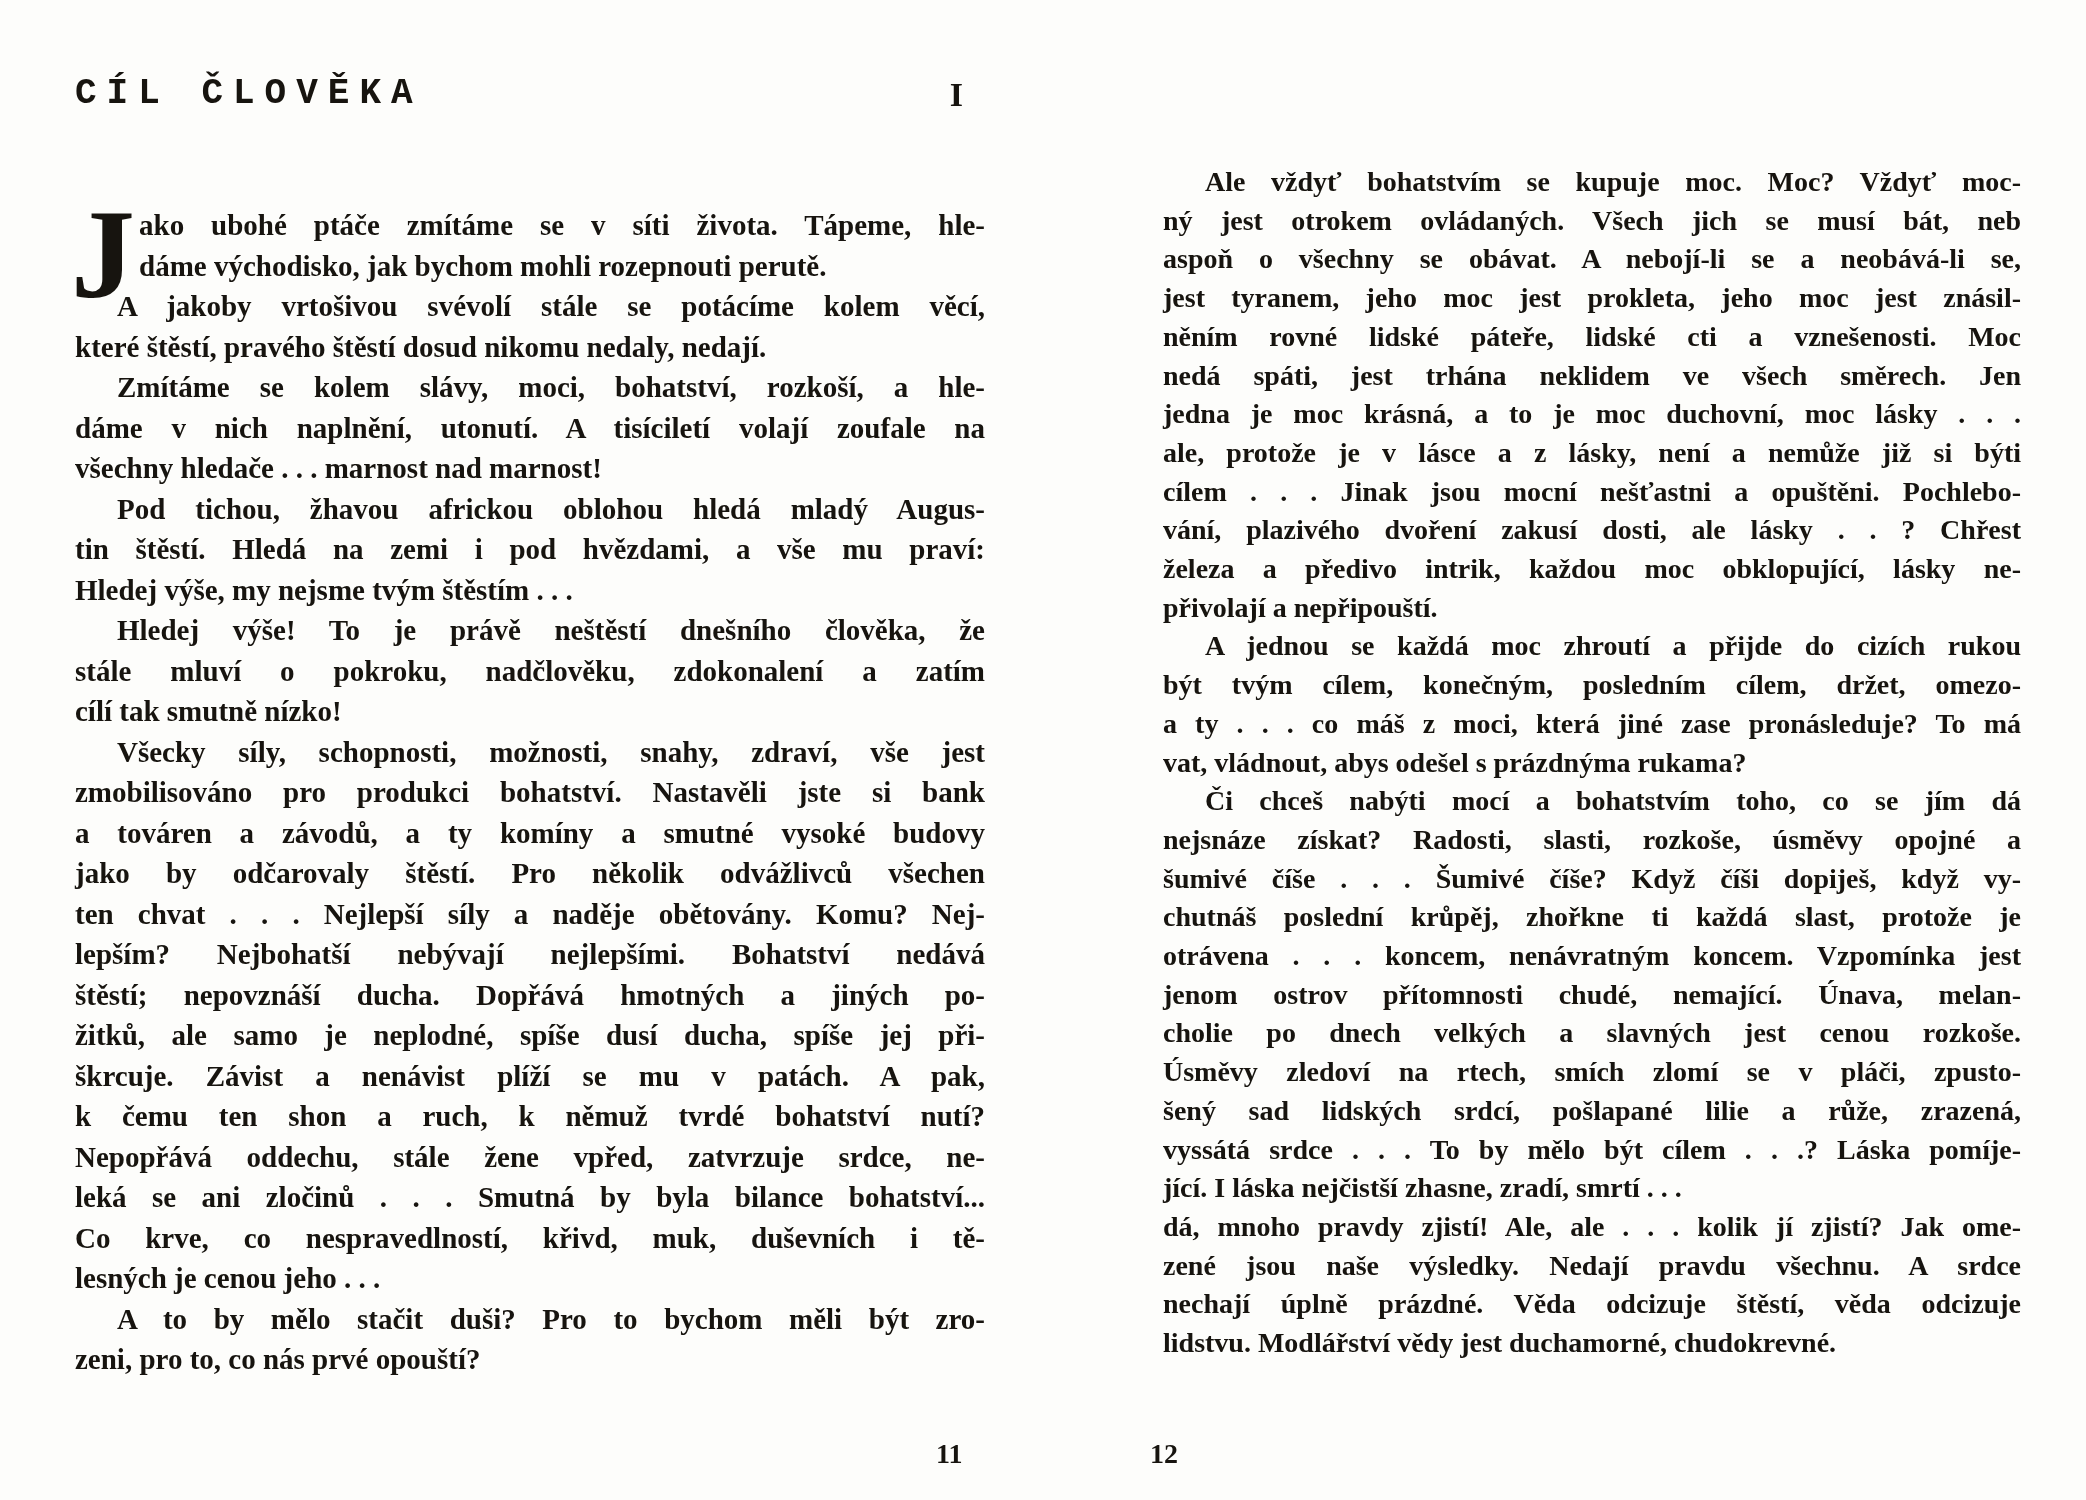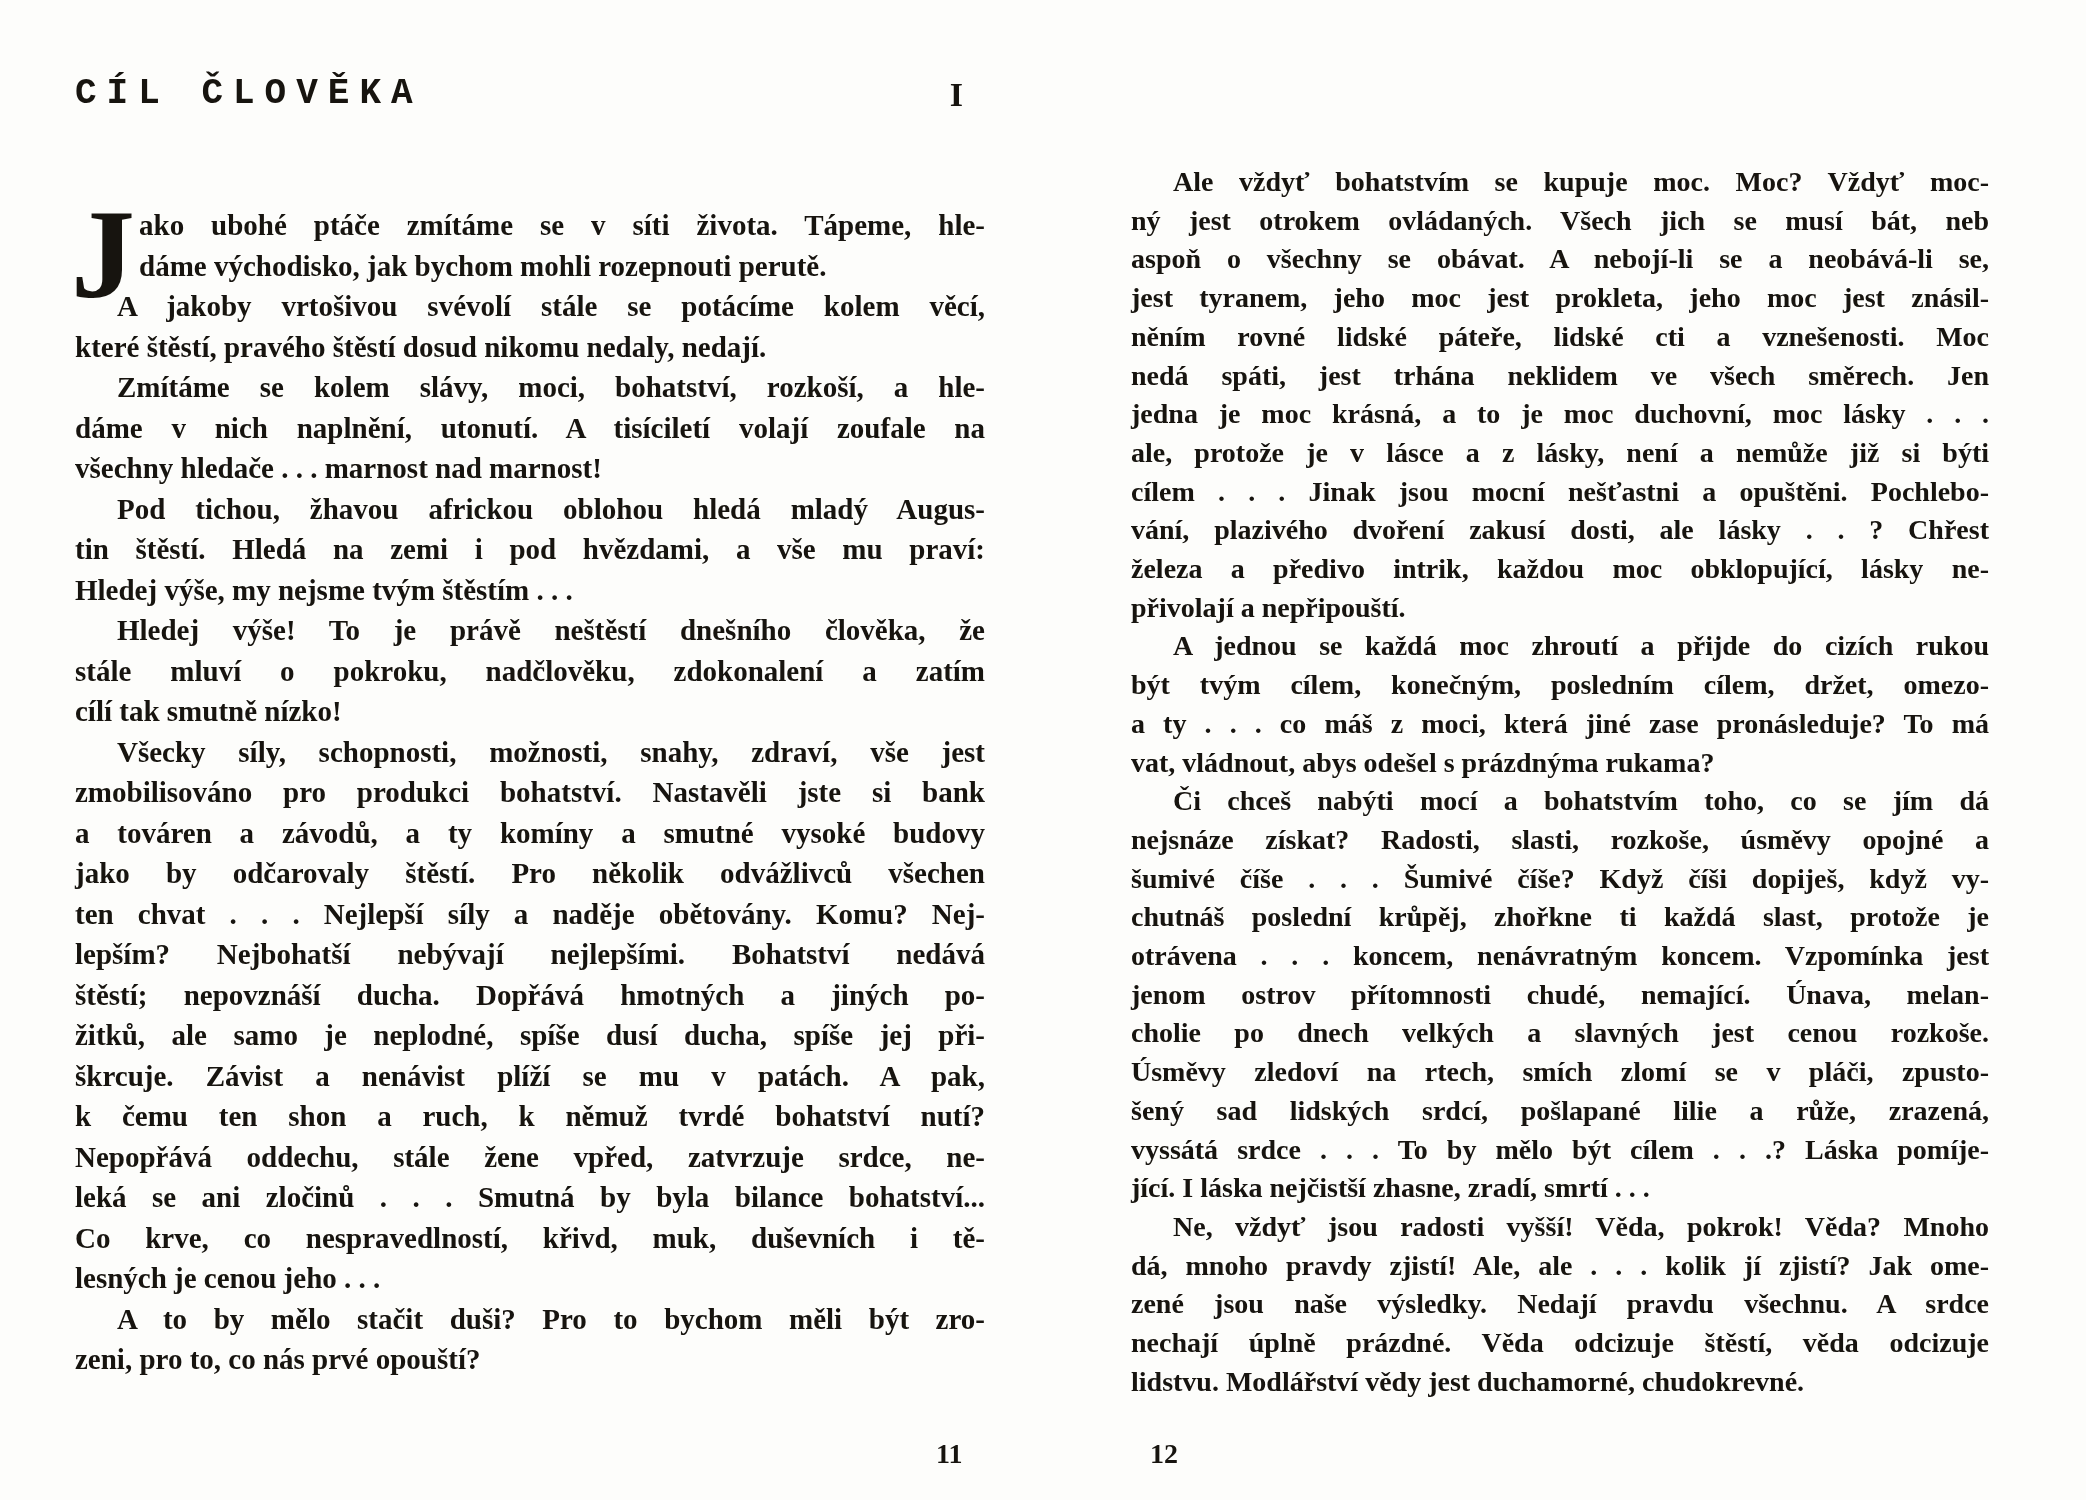--- a/index.html
+++ b/index.html
@@ -21,21 +21,21 @@
   }
   .section-numeral{
     position:absolute;right:22px;top:2px;font-size:34px;line-height:1;
   }
   .body-col{position:absolute;}
   #left-body{
     left:75px;top:205px;width:910px;
     font-size:29px;line-height:40.5px;
   }
   #right-body{
-    left:1131px;top:163px;width:858px;
+    left:1163px;top:163px;width:858px;
     font-size:28px;line-height:38.7px;
   }
   .para{position:relative;margin:0;}
   .line{
     text-align:justify;
     text-align-last:justify;
   }
   .line.last{text-align-last:left;}
   .line.first{padding-left:42px;}
   .line.dc-ind{padding-left:64px;}
@@ -134,21 +134,20 @@
         <div class="line">chutnáš poslední krůpěj, zhořkne ti každá slast, protože je</div>
         <div class="line">otrávena . . . koncem, nenávratným koncem. Vzpomínka jest</div>
         <div class="line">jenom ostrov přítomnosti chudé, nemající. Únava, melan-</div>
         <div class="line">cholie po dnech velkých a slavných jest cenou rozkoše.</div>
         <div class="line">Úsměvy zledoví na rtech, smích zlomí se v pláči, zpusto-</div>
         <div class="line">šený sad lidských srdcí, pošlapané lilie a růže, zrazená,</div>
         <div class="line">vyssátá srdce . . . To by mělo být cílem . . .? Láska pomíje-</div>
         <div class="line last">jící. I láska nejčistší zhasne, zradí, smrtí . . .</div>
       </div>
       <div class="para">
-        <div class="line first">Ne, vždyť jsou radosti vyšší! Věda, pokrok! Věda? Mnoho</div>
         <div class="line">dá, mnoho pravdy zjistí! Ale, ale . . . kolik jí zjistí? Jak ome-</div>
         <div class="line">zené jsou naše výsledky. Nedají pravdu všechnu. A srdce</div>
         <div class="line">nechají úplně prázdné. Věda odcizuje štěstí, věda odcizuje</div>
         <div class="line last">lidstvu. Modlářství vědy jest duchamorné, chudokrevné.</div>
       </div>
     </div>
 
   <div class="pagenum" id="pn-left">11</div>
 
   <div class="pagenum" id="pn-right">12</div>

